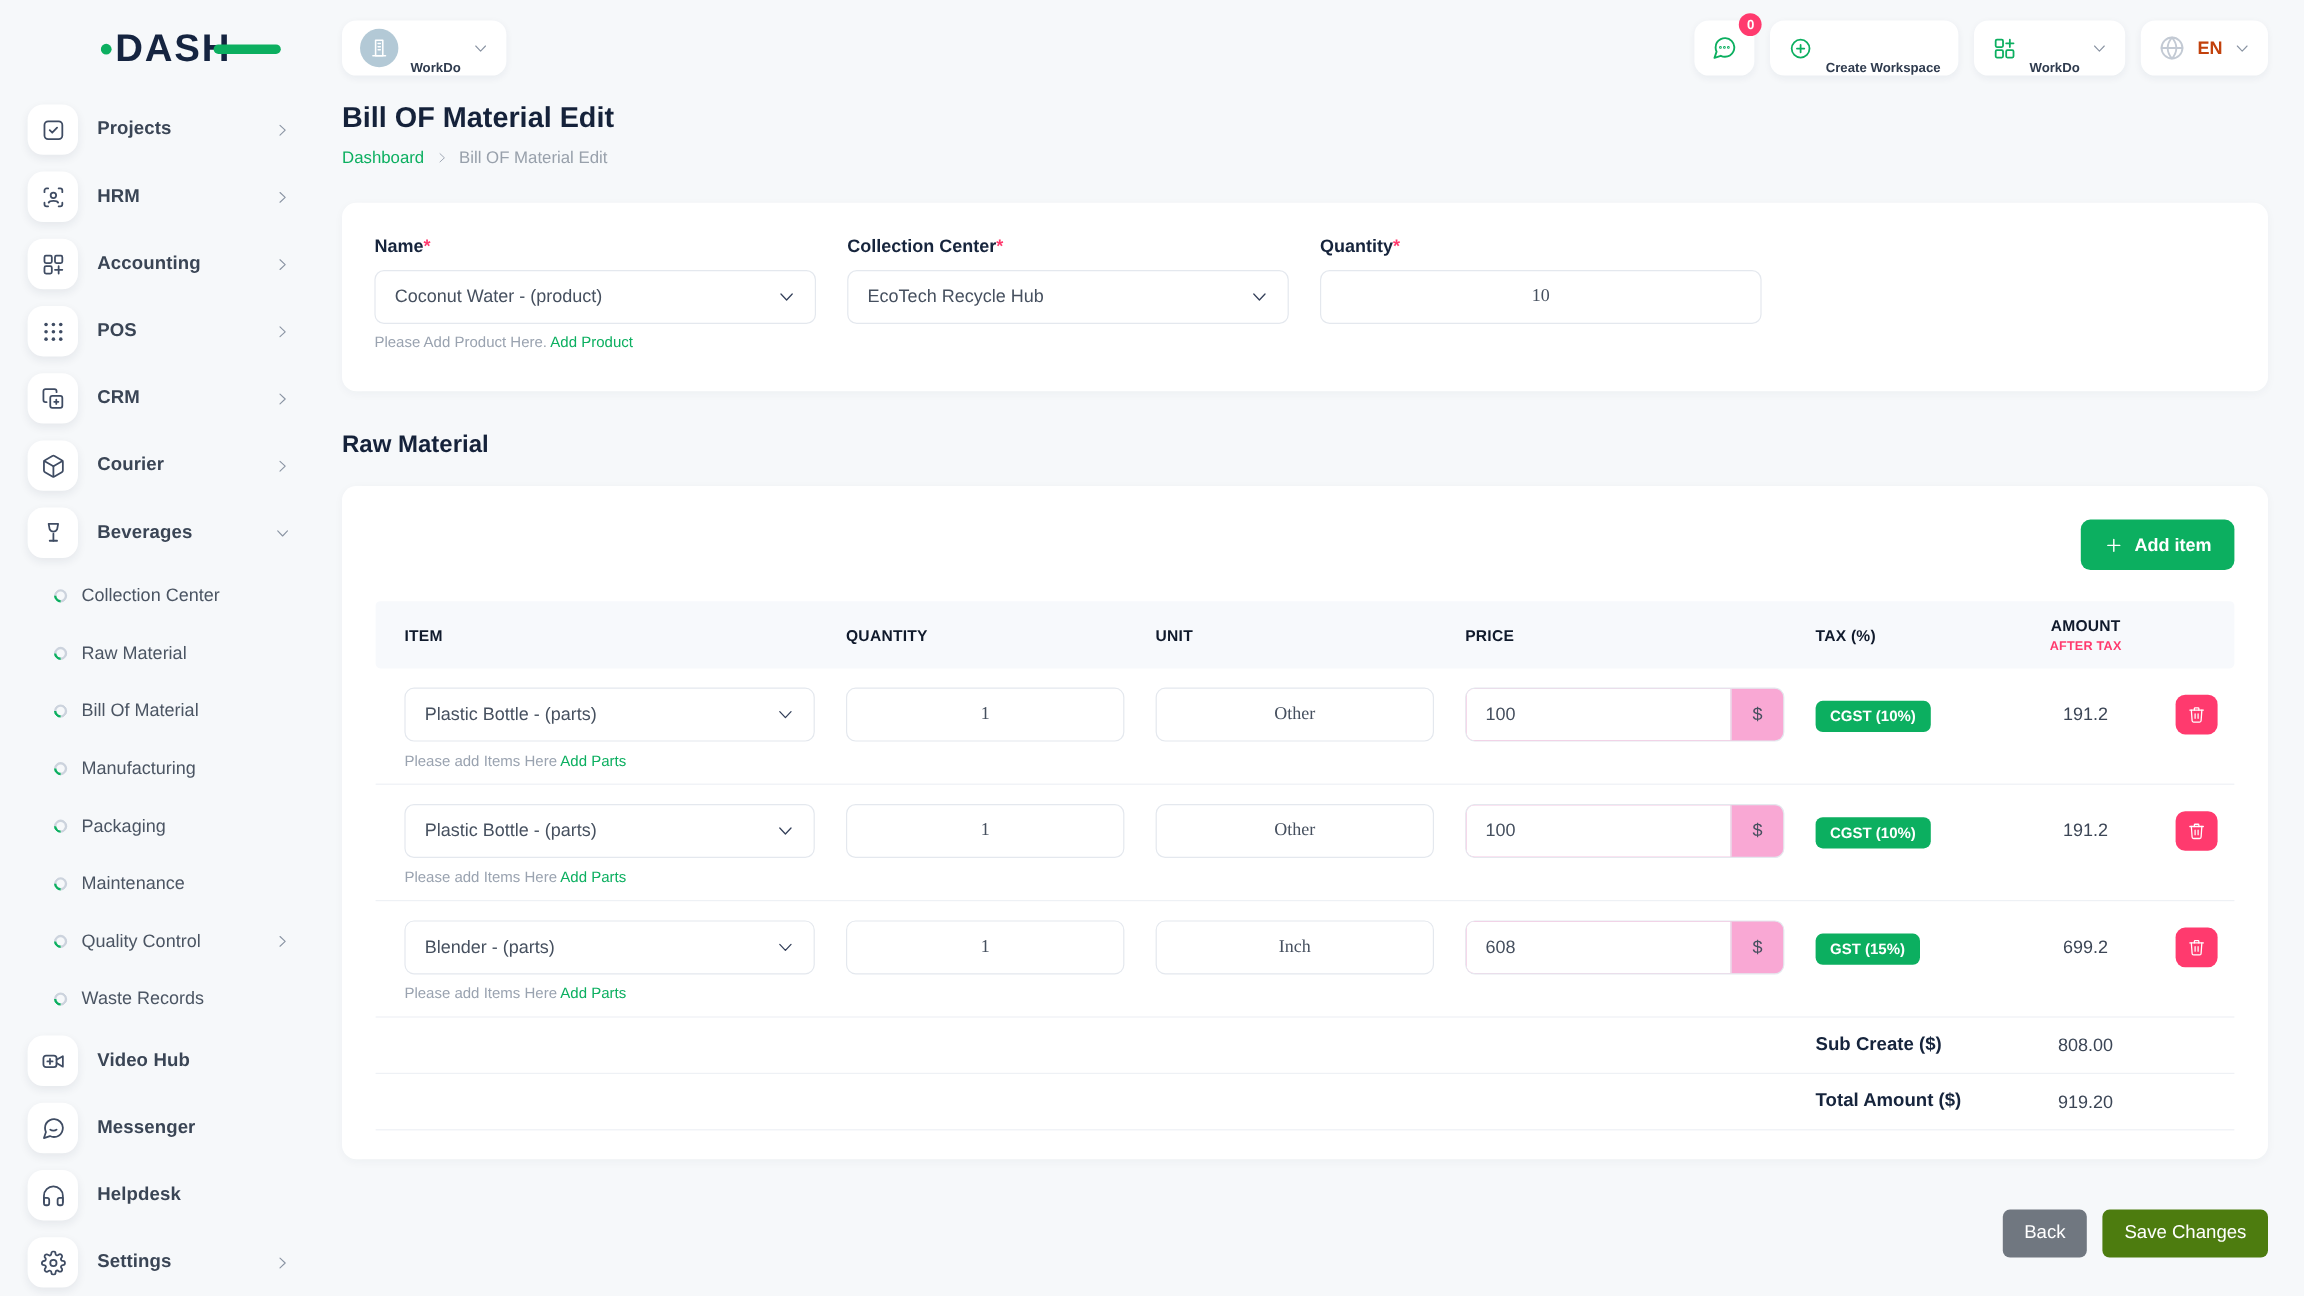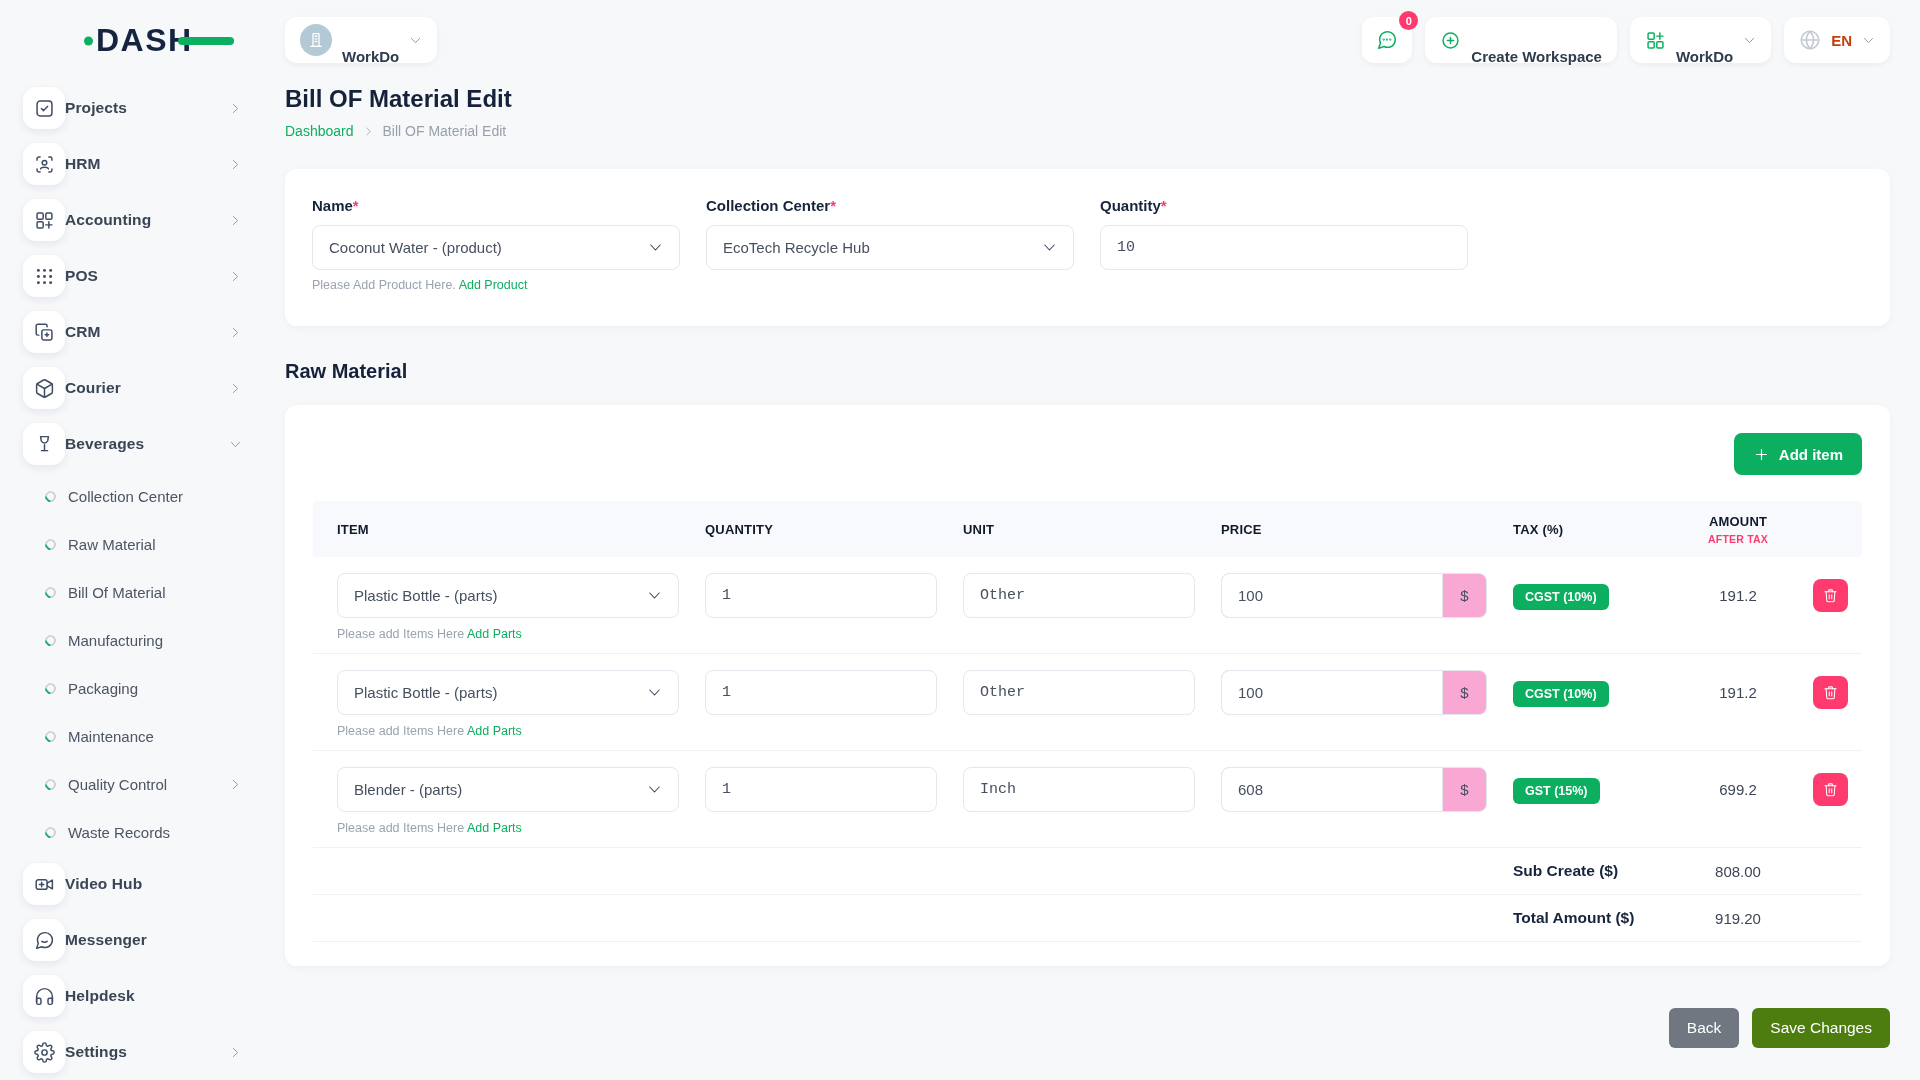--- a/index.html
+++ b/index.html
@@ -8,21 +8,21 @@
     width:1920px; height:1080px; overflow:hidden;
     background:#f6f8fa; color:#16243c;
     font-family:"Liberation Sans", sans-serif;
   }
   .app { display:flex; width:100%; height:100%; }
 
   
   .sidebar { flex:0 0 260px; width:260px; height:1080px; }
   .logo-wrap { height:80px; display:flex; align-items:center; padding-left:84px; }
   .menu { padding:0 18px 0 23px; }
-  .mitem { height:56px; display:flex; align-items:center; gap:0; cursor:pointer; }
+  .mitem { height:56px; display:flex; align-items:center; gap:16px; cursor:pointer; }
   .tile { width:42px; height:42px; background:#fff; border-radius:13px; flex:0 0 42px;
           display:flex; align-items:center; justify-content:center;
           box-shadow:0 3px 8px rgba(25,39,70,.08); color:#3f4c63; }
   .tile svg { width:21px; height:21px; }
   .mlabel { font-size:15.5px; font-weight:700; color:#3a4555; flex:1; letter-spacing:.1px; }
   .chev { color:#8a94a3; display:flex; }
   .chev svg { width:13px; height:13px; }
   .submenu { padding-left:22px; }
   .sitem { height:48px; display:flex; align-items:center; gap:12px; cursor:pointer; }
   .bullet { width:11px; height:11px; border-radius:50%; flex:0 0 11px;
@@ -32,21 +32,21 @@
   
   .main { flex:1; padding:0 30px 0 25px; }
 
   .topbar { height:80px; display:flex; align-items:center; justify-content:space-between; }
   .pill { background:#fff; border-radius:12px; height:46px; padding:0 15px;
           display:flex; align-items:center; gap:10px; cursor:pointer;
           box-shadow:0 2px 6px rgba(25,39,70,.05); }
   .avatar { width:32px; height:32px; border-radius:50%; background:#b3c9d6;
             display:flex; align-items:center; justify-content:center; color:#fff; }
   .avatar svg { width:18px; height:18px; }
-  .pill-label { font-size:15px; font-weight:600; color:#2f3b4e;margin-top:33px; }
+  .pill-label { font-size:11px; font-weight:600; color:#2f3b4e;margin-top:33px; }
   .top-right { display:flex; align-items:center; gap:13px; }
   .iconbtn { position:relative; width:50px; height:46px; background:#fff; border:none;
              border-radius:12px; display:flex; align-items:center; justify-content:center;
              cursor:pointer; box-shadow:0 2px 6px rgba(25,39,70,.05); color:#0CAF60; }
   .iconbtn svg { width:22px; height:22px; }
   .cbadge { position:absolute; top:-6px; right:-6px; min-width:19px; height:19px; padding:0 5px;
             background:#FF3A6E; border-radius:10px; color:#fff; font-size:11px; font-weight:700;
             display:flex; align-items:center; justify-content:center; }
   .greenic { color:#0CAF60; display:flex; }
   .greenic svg { width:21px; height:21px; }
@@ -65,21 +65,21 @@
   .card { background:#fff; border-radius:12px; box-shadow:0 2px 8px rgba(25,39,70,.04); }
   .form-card { margin-top:30px; padding:28px 27px 34px; display:flex; gap:26px; }
   .field { width:368px; }
   .flabel { font-size:15px; font-weight:700; color:#16243c; }
   .req { color:#FF3A6E; }
   .selectbox, .inputbox {
     margin-top:11px; height:45px; width:100%; border:1px solid #e4e8ee; border-radius:8px;
     background:#fff; display:flex; align-items:center; justify-content:space-between;
     padding:0 16px; font-size:15px; color:#46505f; cursor:pointer;
   }
-  input.inputbox { cursor:text; font-family:Liberation Mono, monospace; }
+  input.inputbox { cursor:text; font-family:Liberation Serif, serif;text-align:center; }
   .sel-chev { color:#34405a; display:flex; }
   .sel-chev svg { width:15px; height:15px; }
   .helper { margin-top:8px; font-size:12.5px; color:#9aa3b0; }
   .helper a { color:#0CAF60; text-decoration:none; cursor:pointer; }
 
   .section-title { margin:34px 0 0; font-size:20px; font-weight:700; color:#15223a; }
 
   .table-card { margin-top:22px; padding:28px 28px 24px; }
   .add-row { display:flex; justify-content:flex-end; }
   .btn-add { height:42px; background:#0CAF60; color:#fff; border:none; border-radius:8px;

